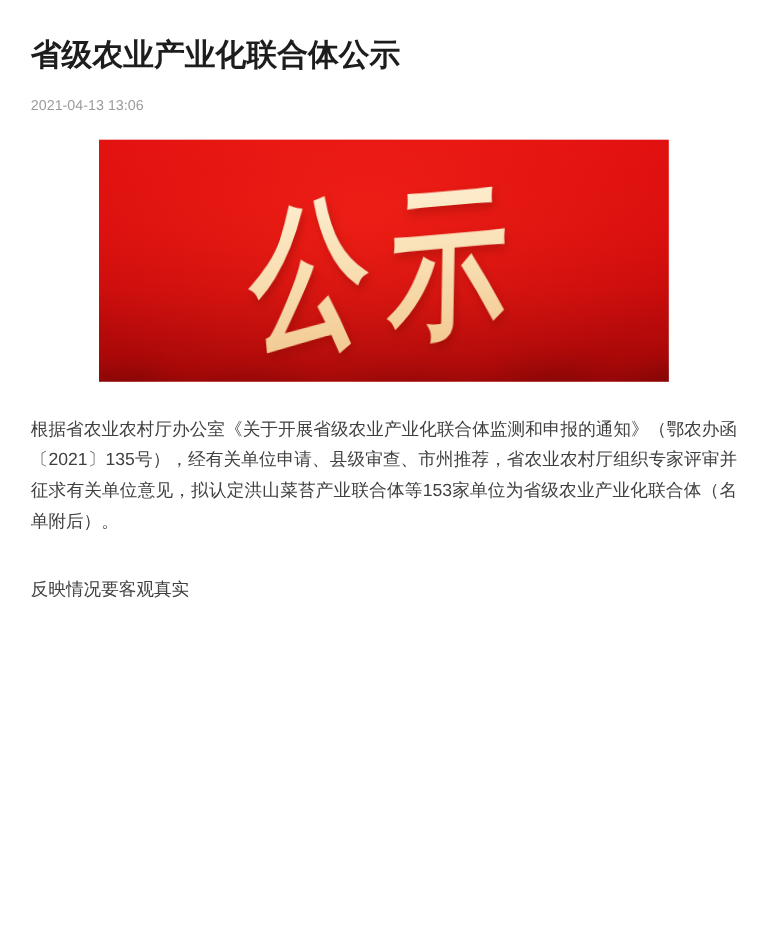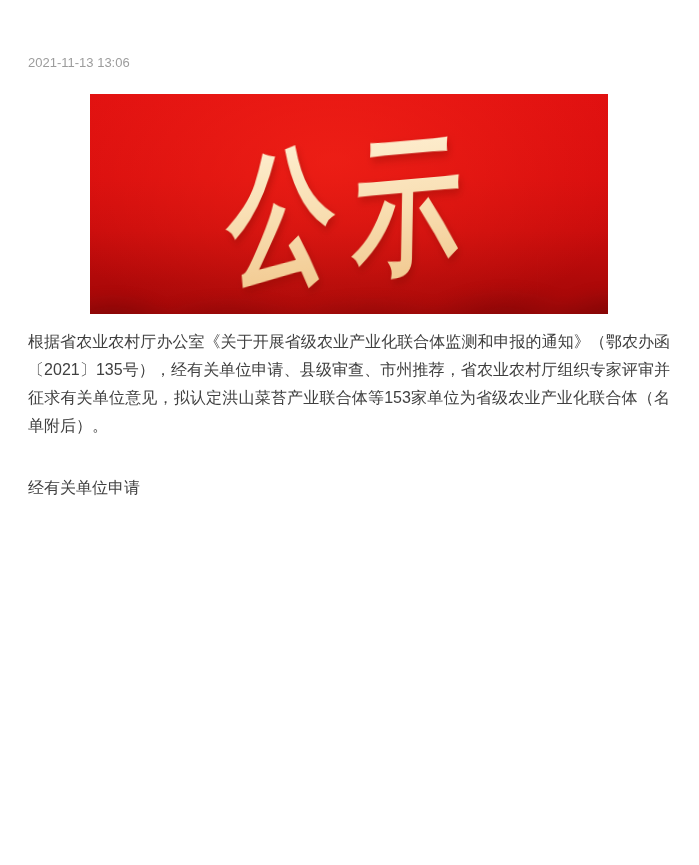--- a/index.html
+++ b/index.html
@@ -70,44 +70,45 @@
     white-space: nowrap;
     transform: rotate(-5deg) skewX(-6deg) scaleX(0.74);
     background: linear-gradient(180deg, #fff3d9 8%, #f8ddb0 55%, #f0c488 96%);
     -webkit-background-clip: text;
     background-clip: text;
     color: transparent;
     filter: drop-shadow(3px 5px 5px rgba(120,8,0,0.35));
   }
   
   .content {
-    margin-top: 14px;
+    margin-top: 30px;
   }
   .content p {
     margin: 0 0 34px 0;
     font-size: 16px;
     line-height: 28px;
     color: #404040;
     text-align: justify;
     text-justify: inter-ideograph;
   }
   .content p:last-child {
     margin-bottom: 0;
   }
 </style>
 </head>
 <body>
 
 <div class="article">
 
+  <h1 class="title">省级农业产业化联合体公示</h1>
 
-  <div class="pub-date">2021-11-13 13:06</div>
+  <div class="pub-date">2021-04-13 13:06</div>
 
   <div class="banner">
     <span class="banner-text">公示</span>
   </div>
 
   <div class="content">
     <p>根据省农业农村厅办公室《关于开展省级农业产业化联合体监测和申报的通知》（鄂农办函〔2021〕135号），经有关单位申请、县级审查、市州推荐，省农业农村厅组织专家评审并征求有关单位意见，拟认定洪山菜苔产业联合体等153家单位为省级农业产业化联合体（名单附后）。</p>
-    <p>经有关单位申请</p>
+    <p>反映情况要客观真实</p>
   </div>
 
 </div>
 
 </body></html>

